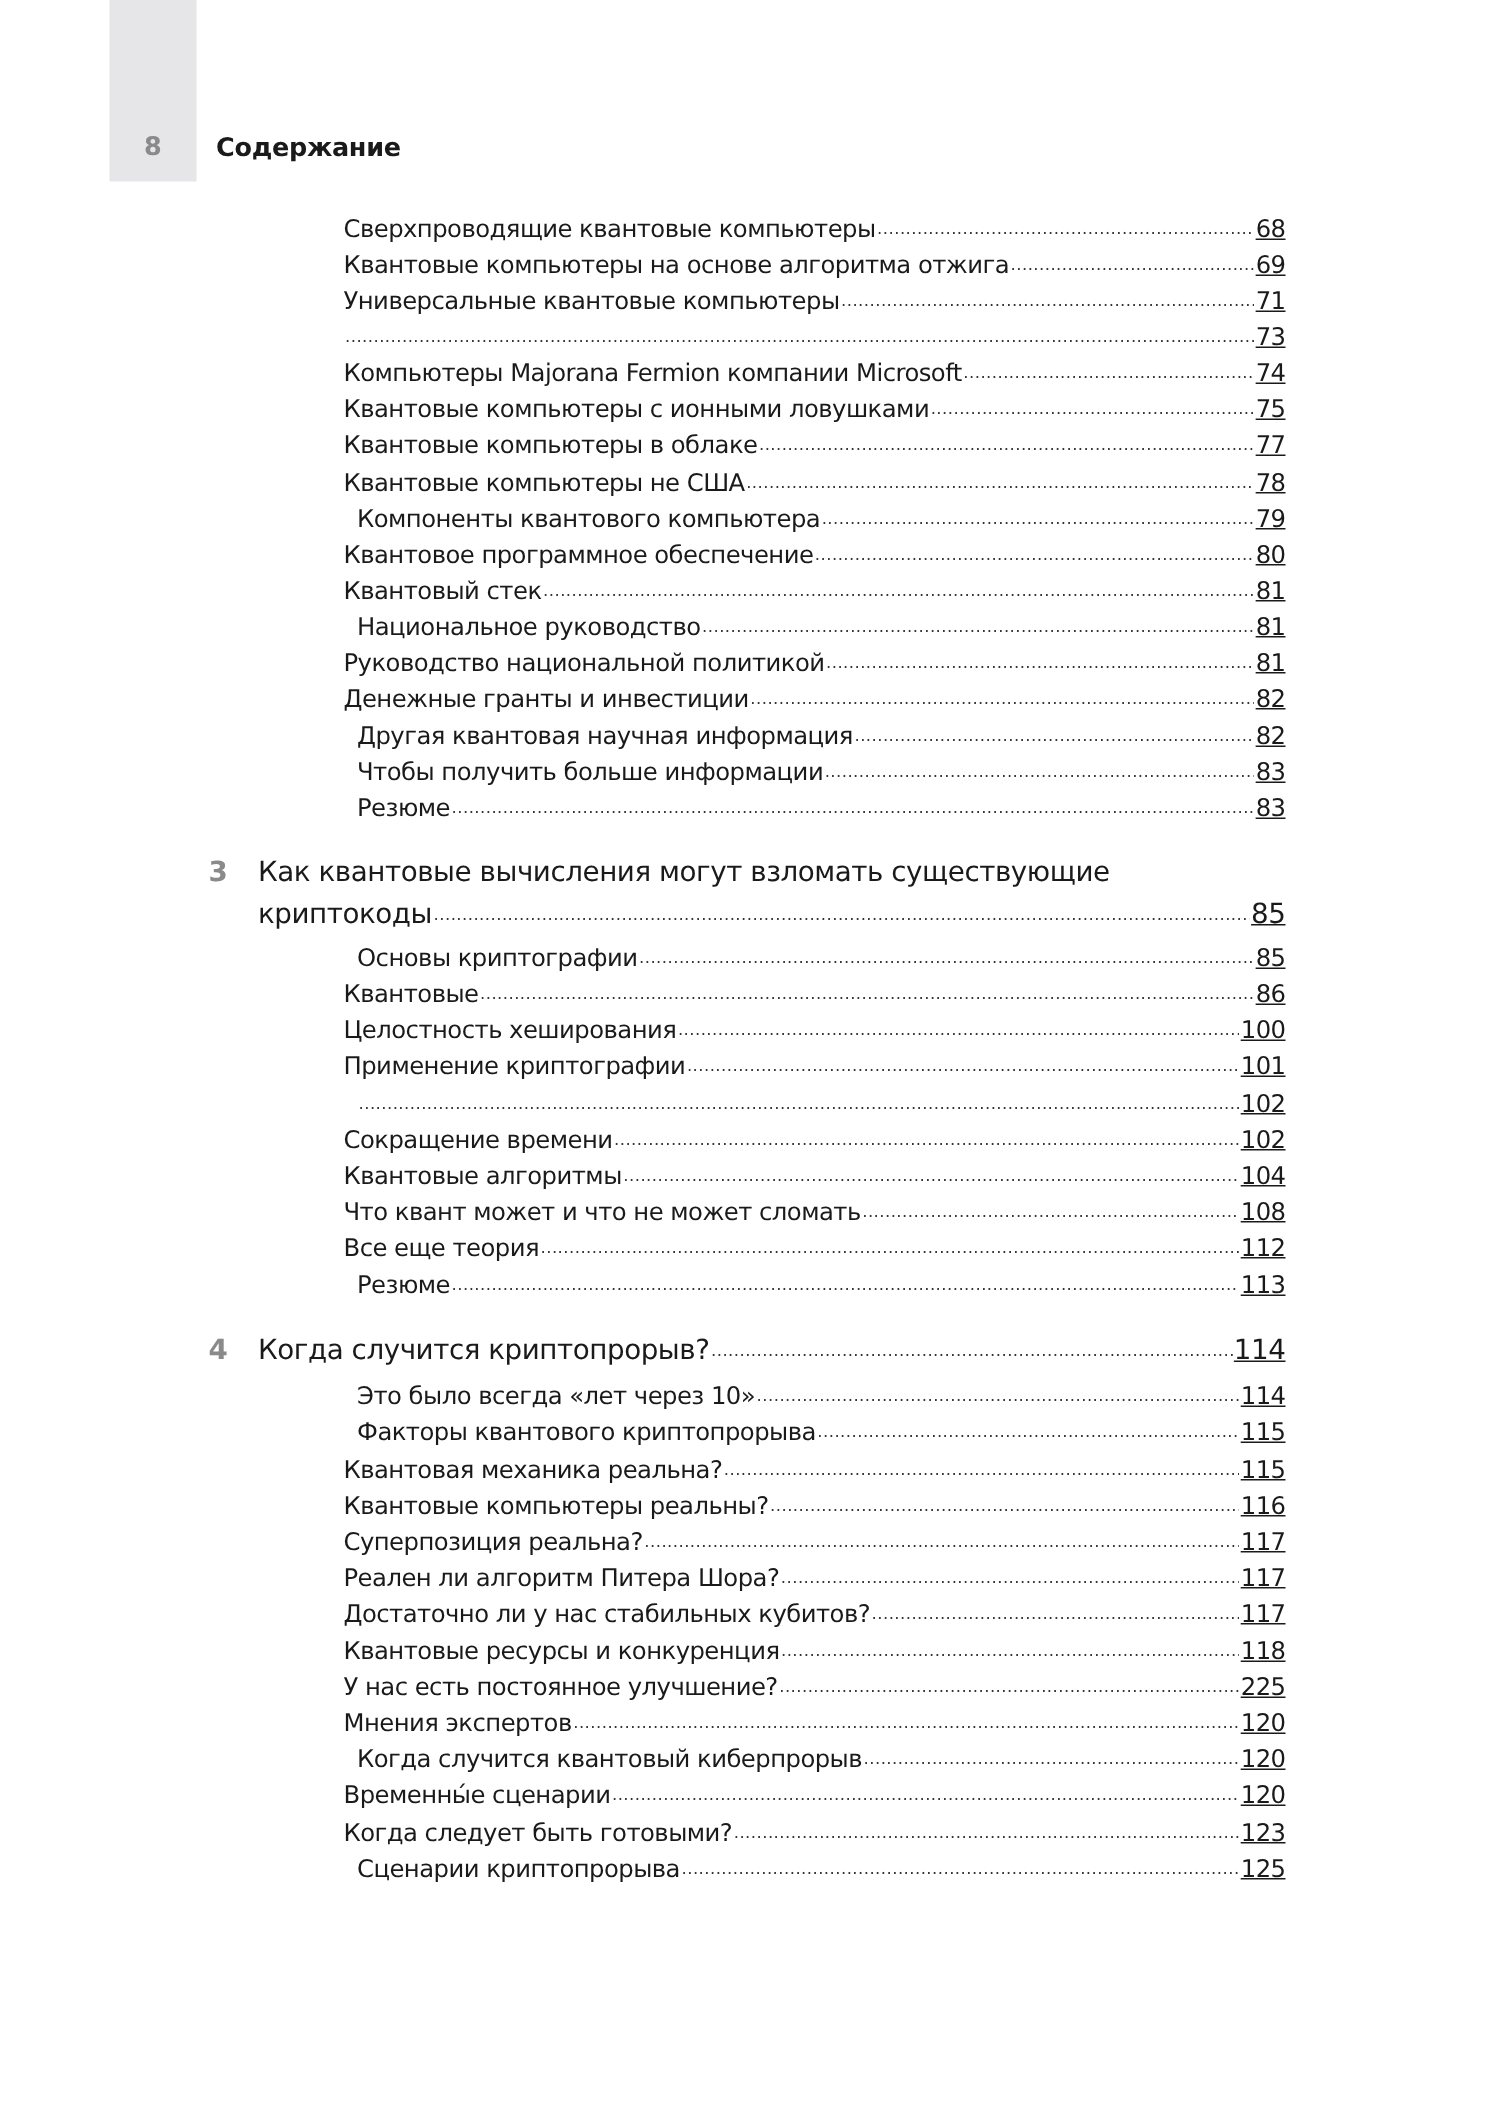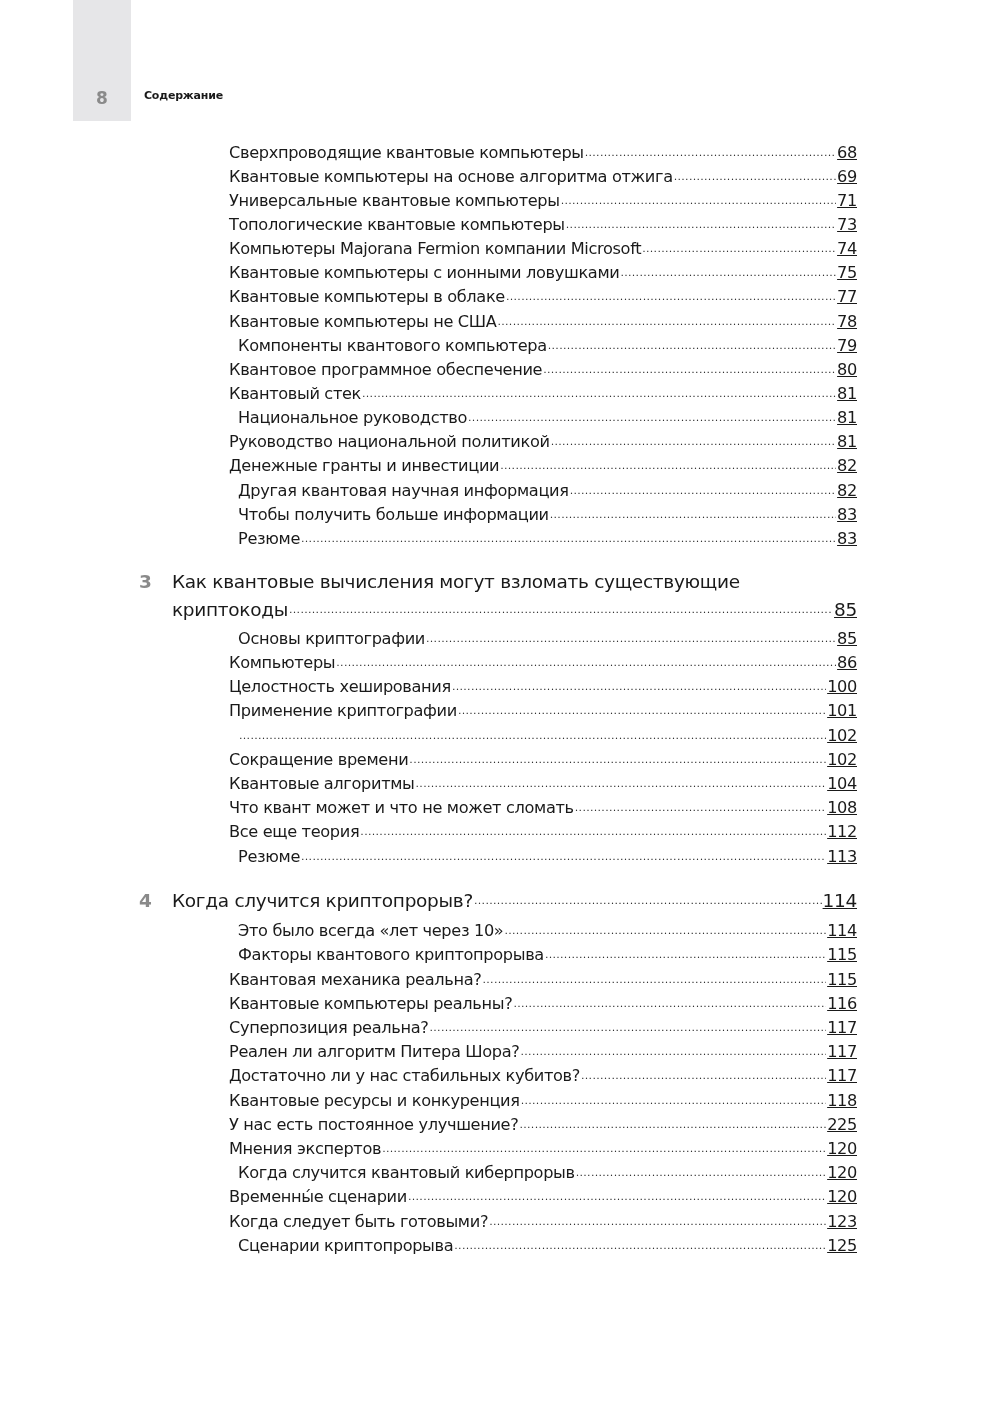--- a/index.html
+++ b/index.html
@@ -3,21 +3,21 @@
 <meta charset="utf-8">
 <style>
   html, body { margin: 0; padding: 0; }
   body {
     width: 1000px; height: 1401px; position: relative; background: #ffffff;
     font-family: "DejaVu Sans", "Liberation Sans", sans-serif; color: #1a1a1a;
     overflow: hidden;
   }
   .gray-band { position: absolute; left: 73px; top: 0; width: 58px; height: 121px; background: #e6e6e8; }
   .page-num { position: absolute; left: 73px; width: 58px; top: 88px; text-align: center; font-size: 17px; font-weight: bold; color: #8a8a8a; }
-  .running-head { position: absolute; left: 144px; top: 89px; font-size: 11px; font-weight: bold; color: #1a1a1a; letter-spacing: -0.2px; }
+  .running-head { position: absolute; left: 144px; top: 89px; font-size: 17px; font-weight: bold; color: #1a1a1a; letter-spacing: -0.2px; }
   .toc-line {
     position: absolute; right: 143px; height: 24px; display: flex; align-items: center;
     font-size: 16.2px; line-height: 24px; white-space: nowrap; letter-spacing: -0.35px;
   }
   .toc-line .label { flex: 0 0 auto; }
   .toc-line .leader {
     flex: 1 1 auto; overflow: hidden; margin: 0 1px; color: #333;
     font-size: 11px; letter-spacing: 0.3px; white-space: nowrap; align-self: baseline;
   }
   .toc-line .leader::before {
@@ -46,21 +46,20 @@
     <span class="label">Квантовые компьютеры на основе алгоритма отжига</span>
     <span class="leader"></span>
     <span class="pg">69</span>
   </div>
 <div class="toc-line lvl2" style="top:189px">
     <span class="label">Универсальные квантовые компьютеры</span>
     <span class="leader"></span>
     <span class="pg">71</span>
   </div>
 <div class="toc-line lvl2" style="top:213px">
-    <span class="label">Топологические квантовые компьютеры</span>
     <span class="leader"></span>
     <span class="pg">73</span>
   </div>
 <div class="toc-line lvl2" style="top:237px">
     <span class="label">Компьютеры Majorana Fermion компании Microsoft</span>
     <span class="leader"></span>
     <span class="pg">74</span>
   </div>
 <div class="toc-line lvl2" style="top:261px">
     <span class="label">Квантовые компьютеры с ионными ловушками</span>
@@ -130,21 +129,21 @@
     <span class="leader"></span>
     <span class="pg">85</span>
   </div>
 
 <div class="toc-line lvl1" style="top:627px">
     <span class="label">Основы криптографии</span>
     <span class="leader"></span>
     <span class="pg">85</span>
   </div>
 <div class="toc-line lvl2" style="top:651px">
-    <span class="label">Компьютеры</span>
+    <span class="label">Квантовые</span>
     <span class="leader"></span>
     <span class="pg">86</span>
   </div>
 <div class="toc-line lvl2" style="top:675px">
     <span class="label">Целостность хеширования</span>
     <span class="leader"></span>
     <span class="pg">100</span>
   </div>
 <div class="toc-line lvl2" style="top:699px">
     <span class="label">Применение криптографии</span>

